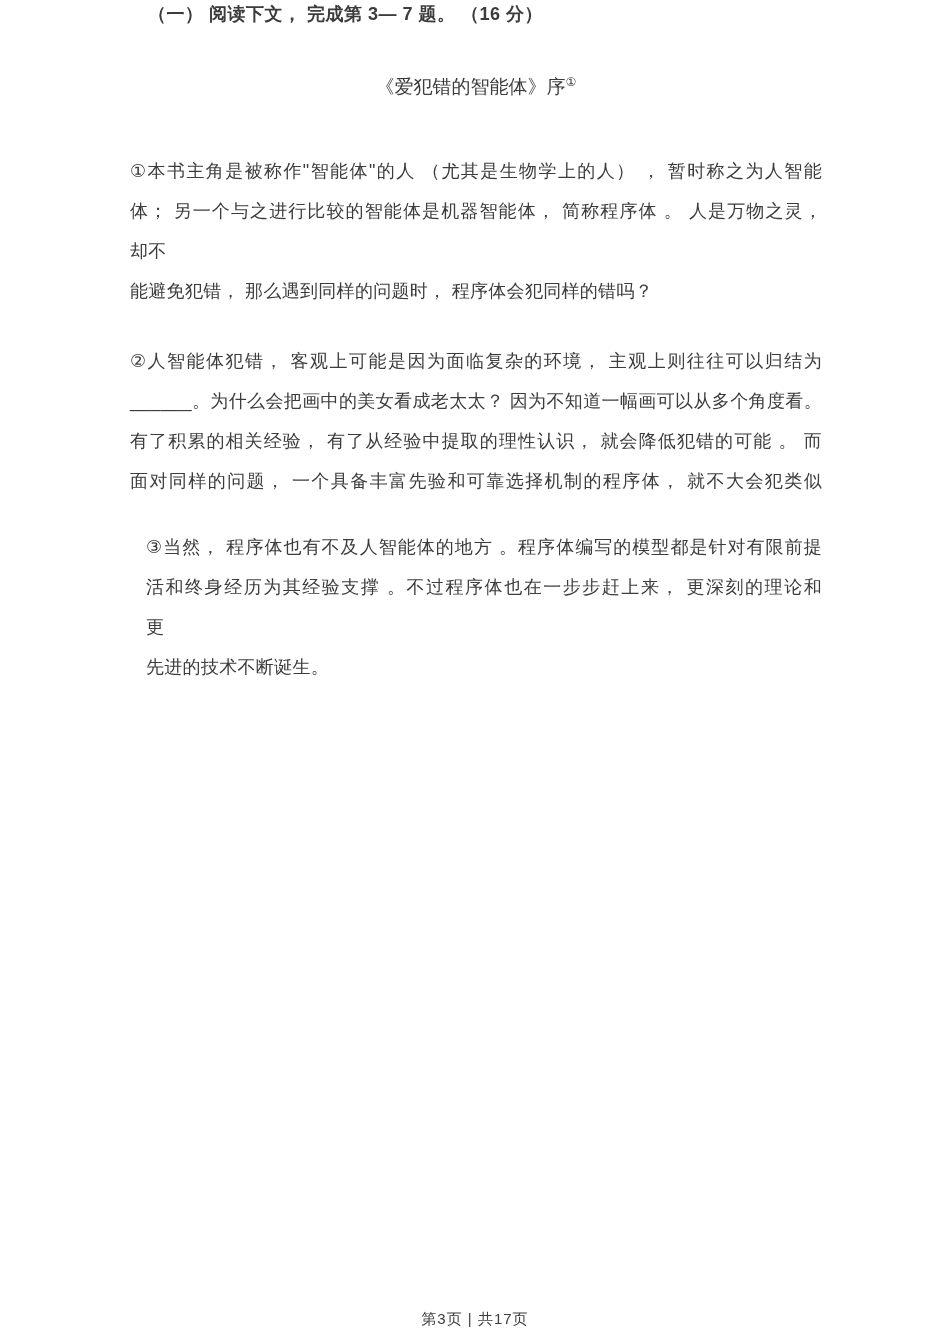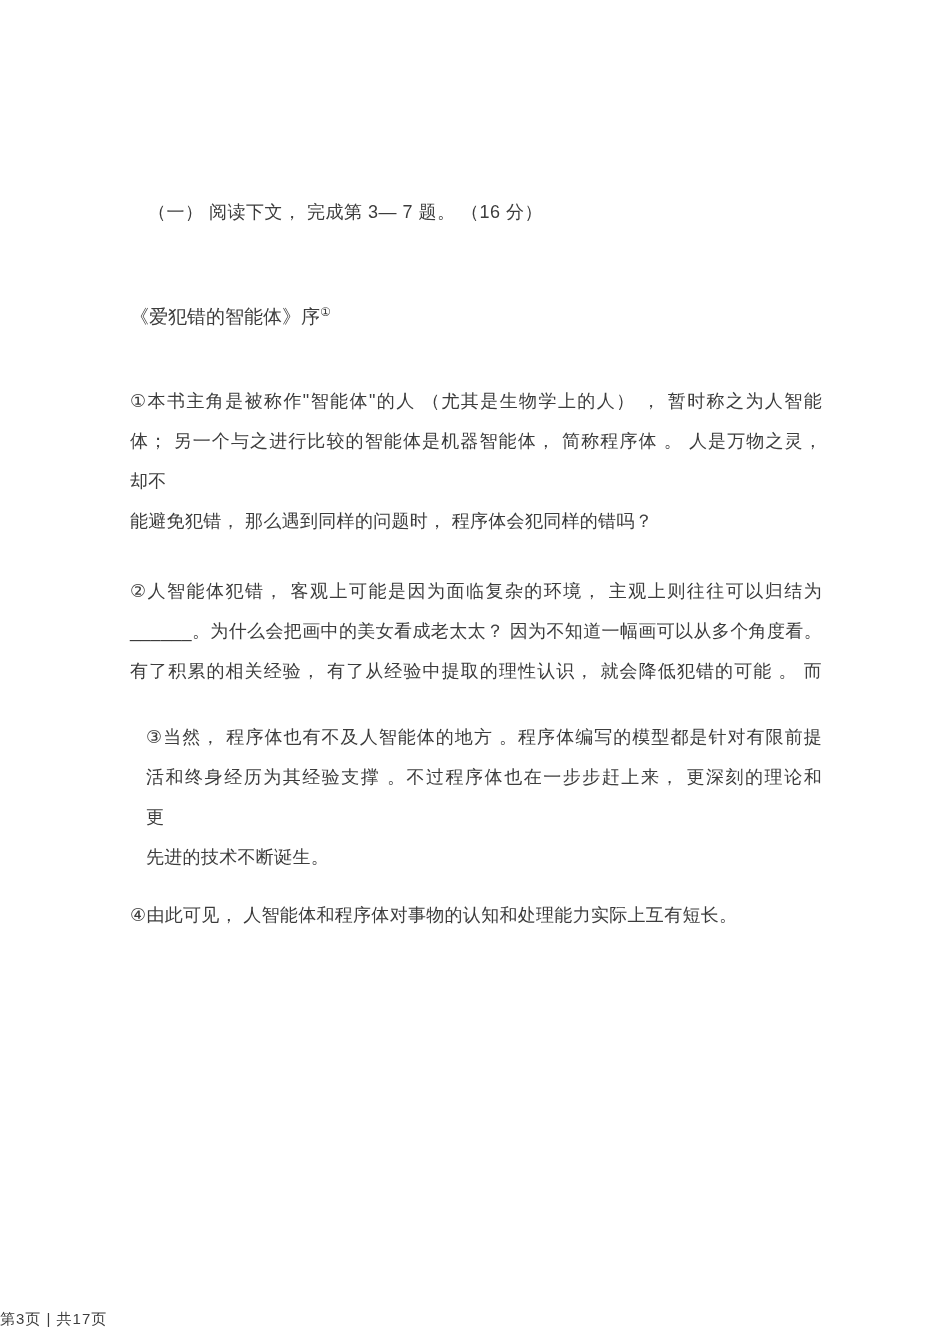--- a/index.html
+++ b/index.html
@@ -15,29 +15,29 @@
     color: #3c3c3c;
     overflow: hidden;
   }
   .content {
     position: absolute;
     left: 130px;
     top: 0;
     width: 692px;
   }
   .section-header {
-    margin-top: 198px;
     padding-left: 18px;
     font-size: 18px;
     line-height: 28px;
     letter-spacing: 0.5px;
+    font-weight: bold;
   }
   .passage-title {
-    margin-top: 72px;
-    text-align: left;
+    margin-top: 40px;
+    text-align: center;
     font-size: 19px;
     line-height: 28px;
   }
   .passage-title sup {
     font-size: 12px;
     vertical-align: super;
   }
   .para {
     font-size: 18px;
     line-height: 40px;
@@ -52,20 +52,21 @@
   
   .jl {
     text-align: justify;
     text-align-last: justify;
   }
   .page-footer {
     position: absolute;
     left: 0;
     right: 0;
     top: 1310px;
+    text-align: center;
     font-size: 15px;
     color: #3c3c3c;
     letter-spacing: 1px;
   }
 </style>
 </head>
 <body>
 
 <div class="content">
 
@@ -79,28 +80,26 @@
     <div class="line jl">①本书主角是被称作"智能体"的人 （尤其是生物学上的人） ， 暂时称之为人智能</div>
     <div class="line jl">体； 另一个与之进行比较的智能体是机器智能体， 简称程序体 。 人是万物之灵，</div>
     <div class="line">却不</div>
     <div class="line">能避免犯错， 那么遇到同样的问题时， 程序体会犯同样的错吗？</div>
   </div>
 
   <div class="para para-2">
     <div class="line jl">②人智能体犯错， 客观上可能是因为面临复杂的环境， 主观上则往往可以归结为</div>
     <div class="line jl">______。为什么会把画中的美女看成老太太？ 因为不知道一幅画可以从多个角度看。</div>
     <div class="line jl">有了积累的相关经验， 有了从经验中提取的理性认识， 就会降低犯错的可能 。 而</div>
+    <div class="line jl">面对同样的问题， 一个具备丰富先验和可靠选择机制的程序体， 就不大会犯类似</div>
   </div>
 
   <div class="para para-3">
     <div class="line jl">③当然， 程序体也有不及人智能体的地方 。程序体编写的模型都是针对有限前提</div>
     <div class="line jl">活和终身经历为其经验支撑 。不过程序体也在一步步赶上来， 更深刻的理论和</div>
     <div class="line">更</div>
     <div class="line">先进的技术不断诞生。</div>
   </div>
 
-  <div class="para para-4">
-    <div class="line">④由此可见， 人智能体和程序体对事物的认知和处理能力实际上互有短长。</div>
-  </div>
 
 </div>
 
 <div class="page-footer">第3页 | 共17页</div>
 
 </body></html>

